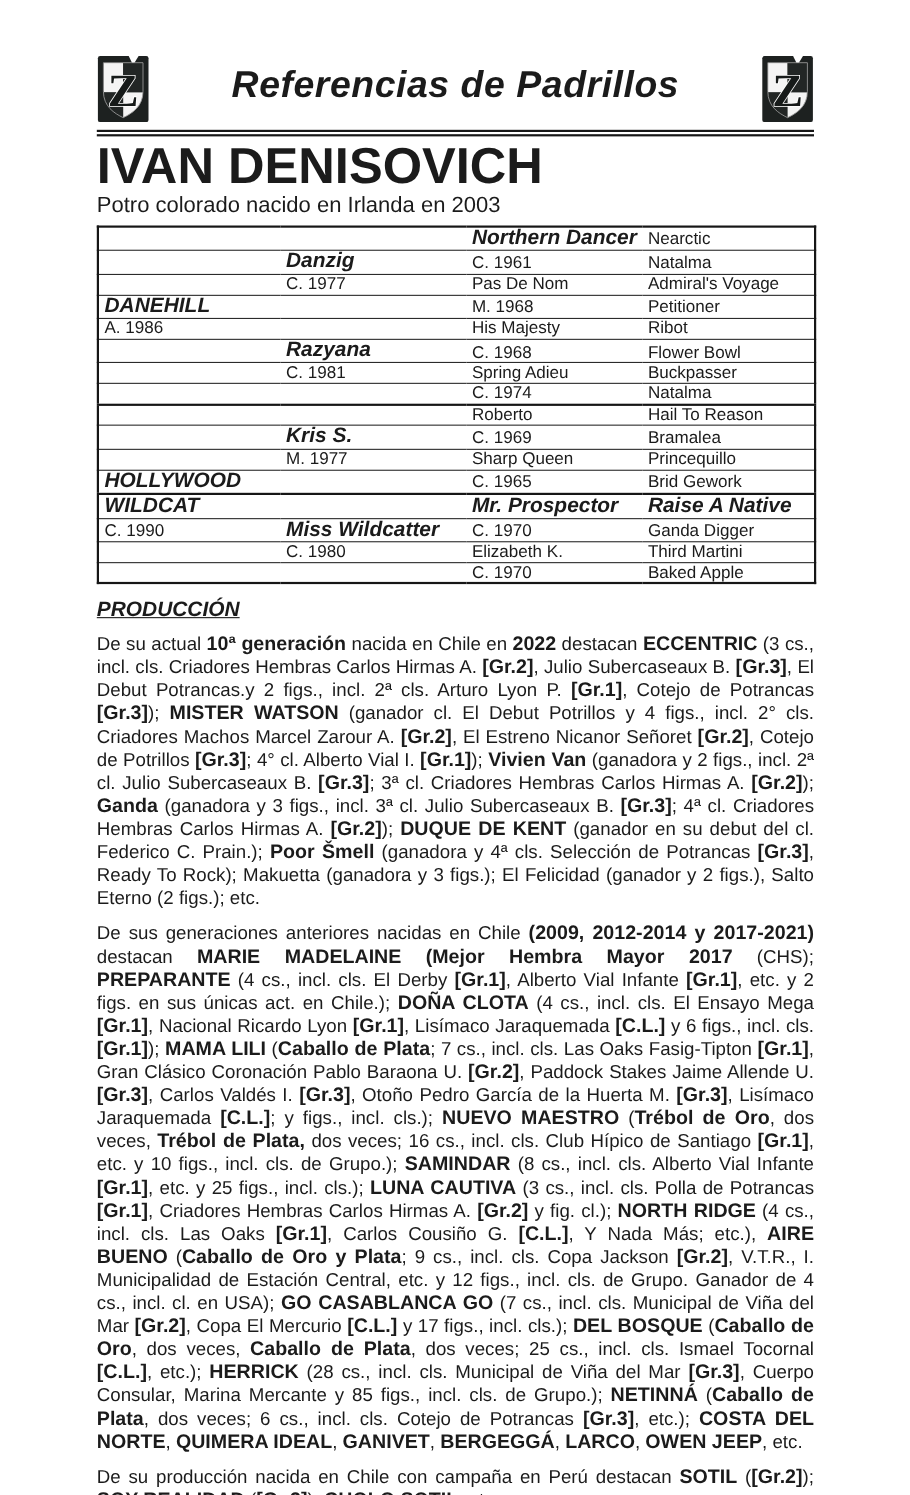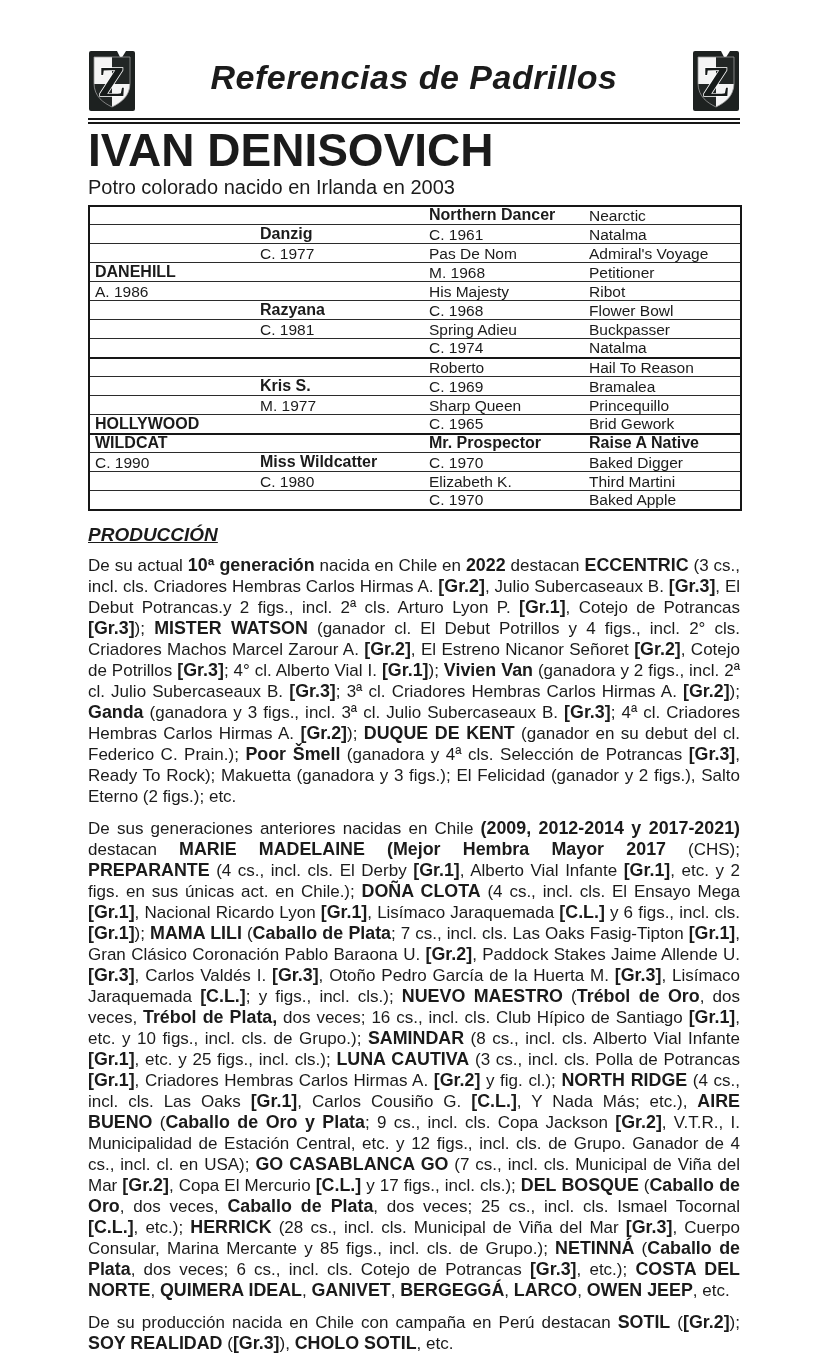--- a/index.html
+++ b/index.html
@@ -35,21 +35,21 @@
   .pedigree col.c1 { width: 166px; }
   .pedigree col.c2 { width: 169px; }
   .pedigree col.c3 { width: 160px; }
   .pedigree col.c4 { width: 157px; }
   .pedigree td {
     border-bottom: 1px solid #2b2b2b; height: 19px; vertical-align: bottom;
     font-size: 15.5px; line-height: 1.02; padding: 0 0 1px 5px; white-space: nowrap; overflow: visible;
   }
   .pedigree tr:last-child td { border-bottom: none; }
   .pedigree tr.split td { border-bottom: 2.5px solid #161616; }
-  .pedigree td.bold { font-weight: bold; font-size: 16px; }
+  .pedigree td.bold { font-weight: bold; font-size: 19px; font-style: italic; }
 
   
   .section-heading { font-size: 19px; font-weight: bold; text-decoration: underline; margin: 13px 0 9px 0; font-style: italic; }
   .para { font-size: 17px; line-height: 21px; text-align: justify; margin: 0 0 11px 0; }
   .para .b { font-weight: bold; font-size: 1.05em; }
 
   
   .footer { margin-top: 14px; }
   .footer-rule { border-top: 4px solid #7b7b7b; height: 0; }
   .footer-row { display: flex; justify-content: space-between; font-weight: bold; font-style: italic; font-size: 17px; margin-top: 7px; text-align: center; }
@@ -184,21 +184,21 @@
           <tr>
             <td class="bold">WILDCAT</td>
             <td>&nbsp;</td>
             <td class="bold">Mr. Prospector</td>
             <td class="bold">Raise A Native</td>
           </tr>
           <tr>
             <td>C. 1990</td>
             <td class="bold">Miss Wildcatter</td>
             <td>C. 1970</td>
-            <td>Baked Digger</td>
+            <td>Ganda Digger</td>
           </tr>
           <tr>
             <td>&nbsp;</td>
             <td>C. 1980</td>
             <td>Elizabeth K.</td>
             <td>Third Martini</td>
           </tr>
           <tr>
             <td>&nbsp;</td>
             <td>&nbsp;</td>

